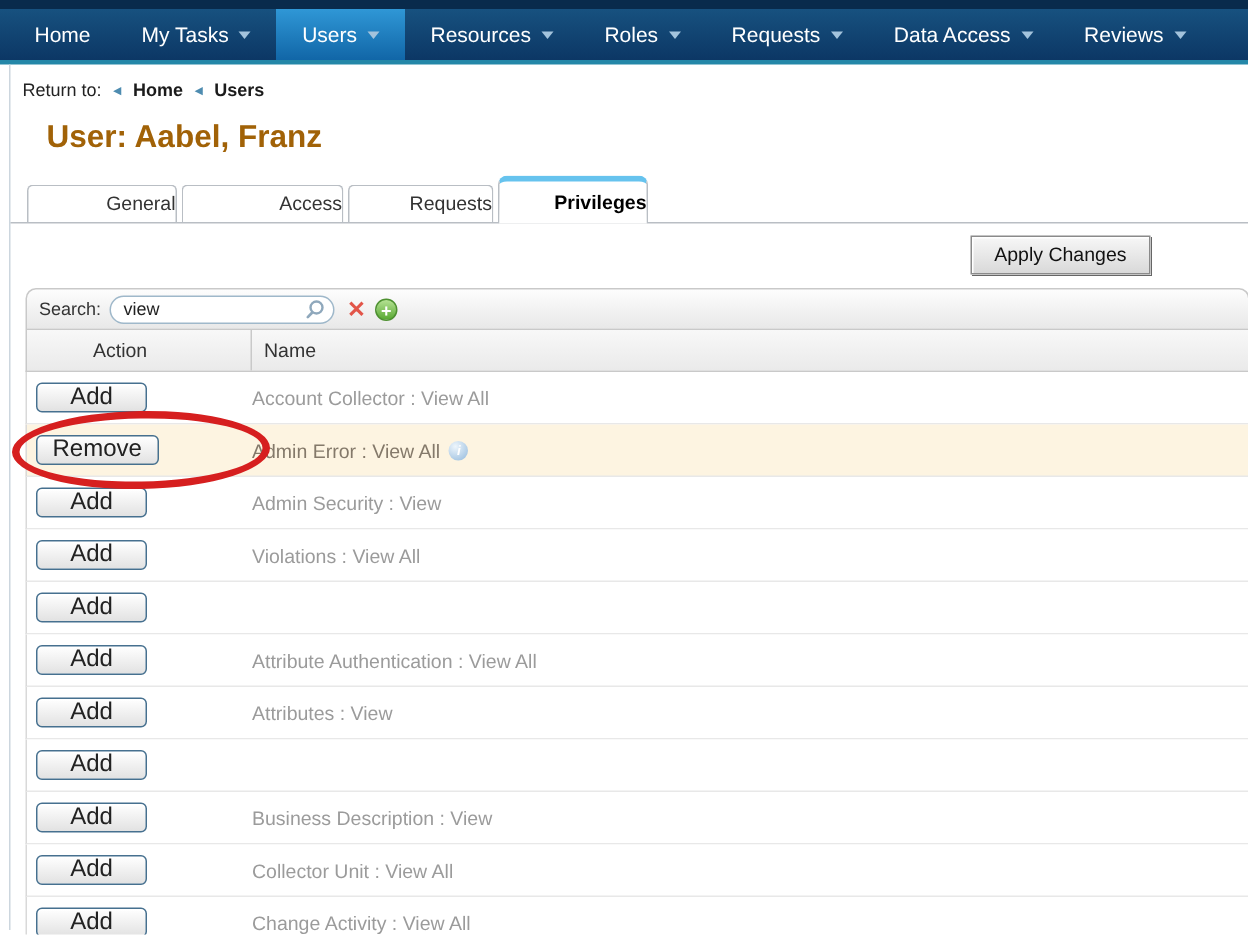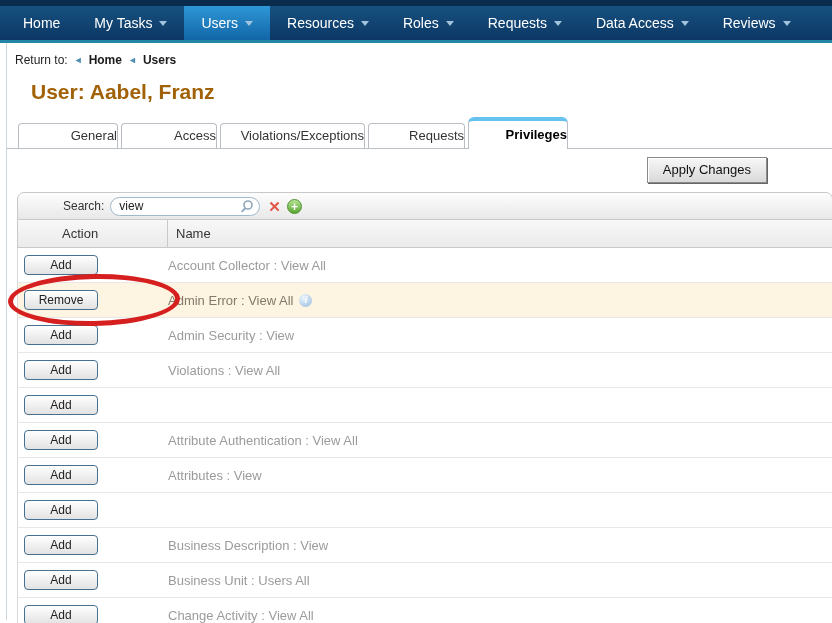--- a/index.html
+++ b/index.html
@@ -26,39 +26,39 @@
 
   .page-title { margin:13px 0 0 24px; font-size:21px; font-weight:bold;
     color:#a16207; }
 
   
   .tabs { display:flex; align-items:flex-end; gap:3px; padding-left:11px;
     margin-top:13px; border-bottom:1px solid #b9bec4; }
   .tab { background:#fff; border:1px solid #b9bec4; border-bottom:none;
     border-radius:4px 4px 0 0; padding:4px 0 5px; font-size:13px; color:#333;
     text-align:right; cursor:pointer; }
-  .tab-general{width:100px;} .tab-access{width:96px;}
+  .tab-general{width:100px;} .tab-access{width:108px;}
   .tab-violations{width:145px;} .tab-requests{width:97px;}
   .tab.active { width:100px; font-weight:bold; color:#000;
     border-top:4px solid #66c3ee; border-radius:6px 6px 0 0;
     padding:6px 0 7px; margin-bottom:-1px; position:relative; z-index:2; }
 
   
   .apply-row { text-align:right; padding:8px 65px 0 0; height:36px; }
   .btn-apply { font-family:inherit; font-size:13px; color:#111;
     background:linear-gradient(#f7f7f7,#d9d9d9); border:1px solid #8a8a8a;
     box-shadow:1px 1px 0 #666, inset 1px 1px 0 #fff;
     padding:4px 15px 5px; cursor:pointer; }
 
   
   .panel { margin:7px 0 0 10px; width:816px; }
   .toolbar { height:28px; border:1px solid #c9c9c9; border-radius:7px 7px 0 0;
     background:linear-gradient(#fdfdfd,#e8e8e8); display:flex;
     align-items:center; gap:6px; padding-left:8px; }
-  .toolbar label { font-size:12px; color:#333;margin-left:37px; }
+  .toolbar label { font-size:12px; color:#333; }
   .search-box { width:150px; height:19px; border:1px solid #9fb8ca;
     border-radius:10px; background:#fff; display:flex; align-items:center;
     padding:0 5px 0 8px; }
   .search-box input { flex:1; border:none; outline:none; font-size:12px;
     font-family:inherit; color:#222; background:transparent; min-width:0; }
   .icon-clear { color:#e25549; font-weight:bold; font-size:15px; line-height:1;
     cursor:pointer; margin-left:2px; }
   .icon-add { width:15px; height:15px; border-radius:50%;
     background:linear-gradient(#b5e293,#5aa târ832,#58a832);
     background:linear-gradient(#b5e293,#58a832);
@@ -70,21 +70,21 @@
     background:linear-gradient(#f8f8f8,#eaeaea); font-size:13px; color:#333; }
   .thead .th { display:flex; align-items:center; padding-left:8px; }
   .thead .th:first-child { border-right:1px solid #c9c9c9;margin-left:36px; }
 
   .row { display:grid; grid-template-columns:150px 1fr; height:35px;
     border-bottom:1px solid #e8e8e8; border-left:1px solid #d9d9d9;
     background:#fff; }
   .row.highlighted { background:#fdf4e1; }
   .cell-action { display:flex; align-items:center; padding-left:6px;
     position:relative; }
-  .btn-action { font-family:inherit; font-size:12px; color:#222;
+  .btn-action { font-family:inherit; font-size:16px; color:#222;
     min-width:74px; height:20px; border:1px solid #46708f; border-radius:4px;
     background:linear-gradient(#ffffff,#e2e2e2);
     box-shadow:inset 0 1px 0 #fff; cursor:pointer; padding:0 10px; }
   .cell-name { display:flex; align-items:center; gap:6px; font-size:13px;
     color:#9b9b9b; }
   .row.highlighted .cell-name { color:#84796a; }
   .info-icon { width:13px; height:13px; border-radius:50%;
     background:radial-gradient(circle at 35% 28%, #eef6fc, #a9c8e4 75%);
     color:#fff; font-size:9px; font-style:italic; font-weight:bold;
     line-height:13px; text-align:center; flex:0 0 auto; }
@@ -137,21 +137,20 @@
     <span class="crumb-link">Home</span>
     <span class="crumb-arrow">◄</span>
     <span class="crumb-link">Users</span>
   </div>
 
   <div class="page-title">User: Aabel, Franz</div>
 
   <div class="tabs">
     <div class="tab tab-general">General</div>
     <div class="tab tab-access">Access</div>
-    <div class="tab tab-violations">Violations/Exceptions</div>
     <div class="tab tab-requests">Requests</div>
     <div class="tab active">Privileges</div>
   </div>
 
   <div class="apply-row">
     <button class="btn-apply">Apply Changes</button>
   </div>
 
   <div class="panel">
     <div class="toolbar">
@@ -254,21 +253,21 @@
       <span>Business Description : View</span>
 
     </div>
   </div>
         <div class="row">
     <div class="cell-action">
       <button class="btn-action">Add</button>
 
     </div>
     <div class="cell-name">
-      <span>Business Unit : Users All</span>
+      <span>Collector Unit : View All</span>
 
     </div>
   </div>
         <div class="row">
     <div class="cell-action">
       <button class="btn-action">Add</button>
 
     </div>
     <div class="cell-name">
       <span>Change Activity : View All</span>

